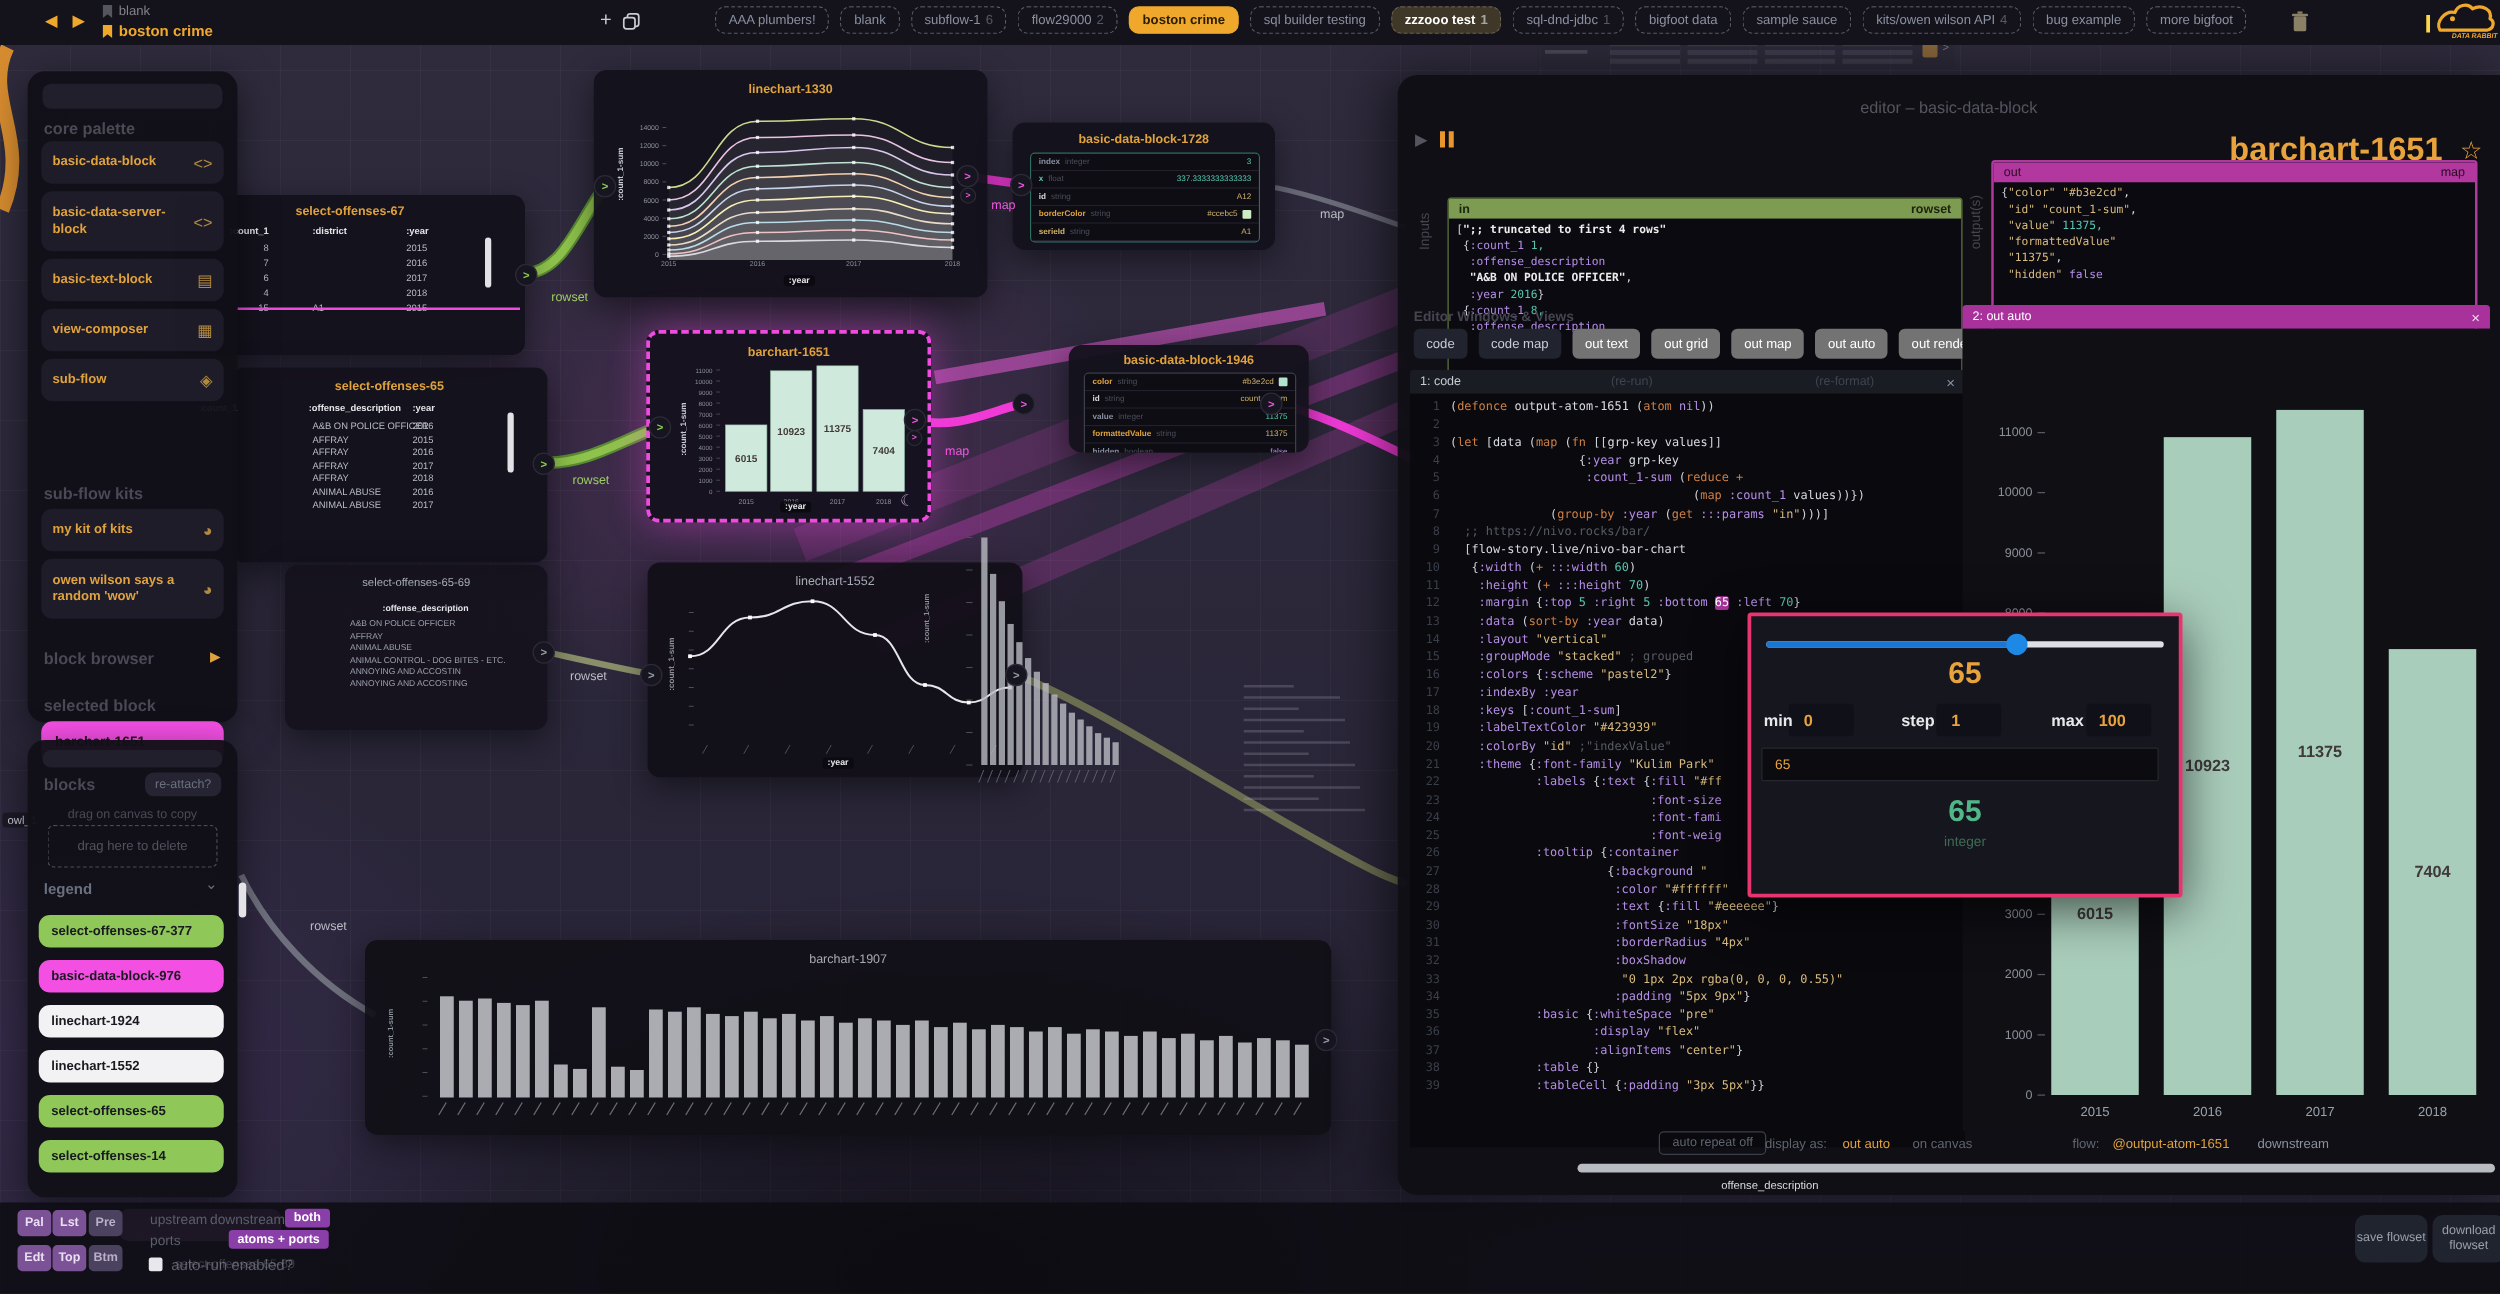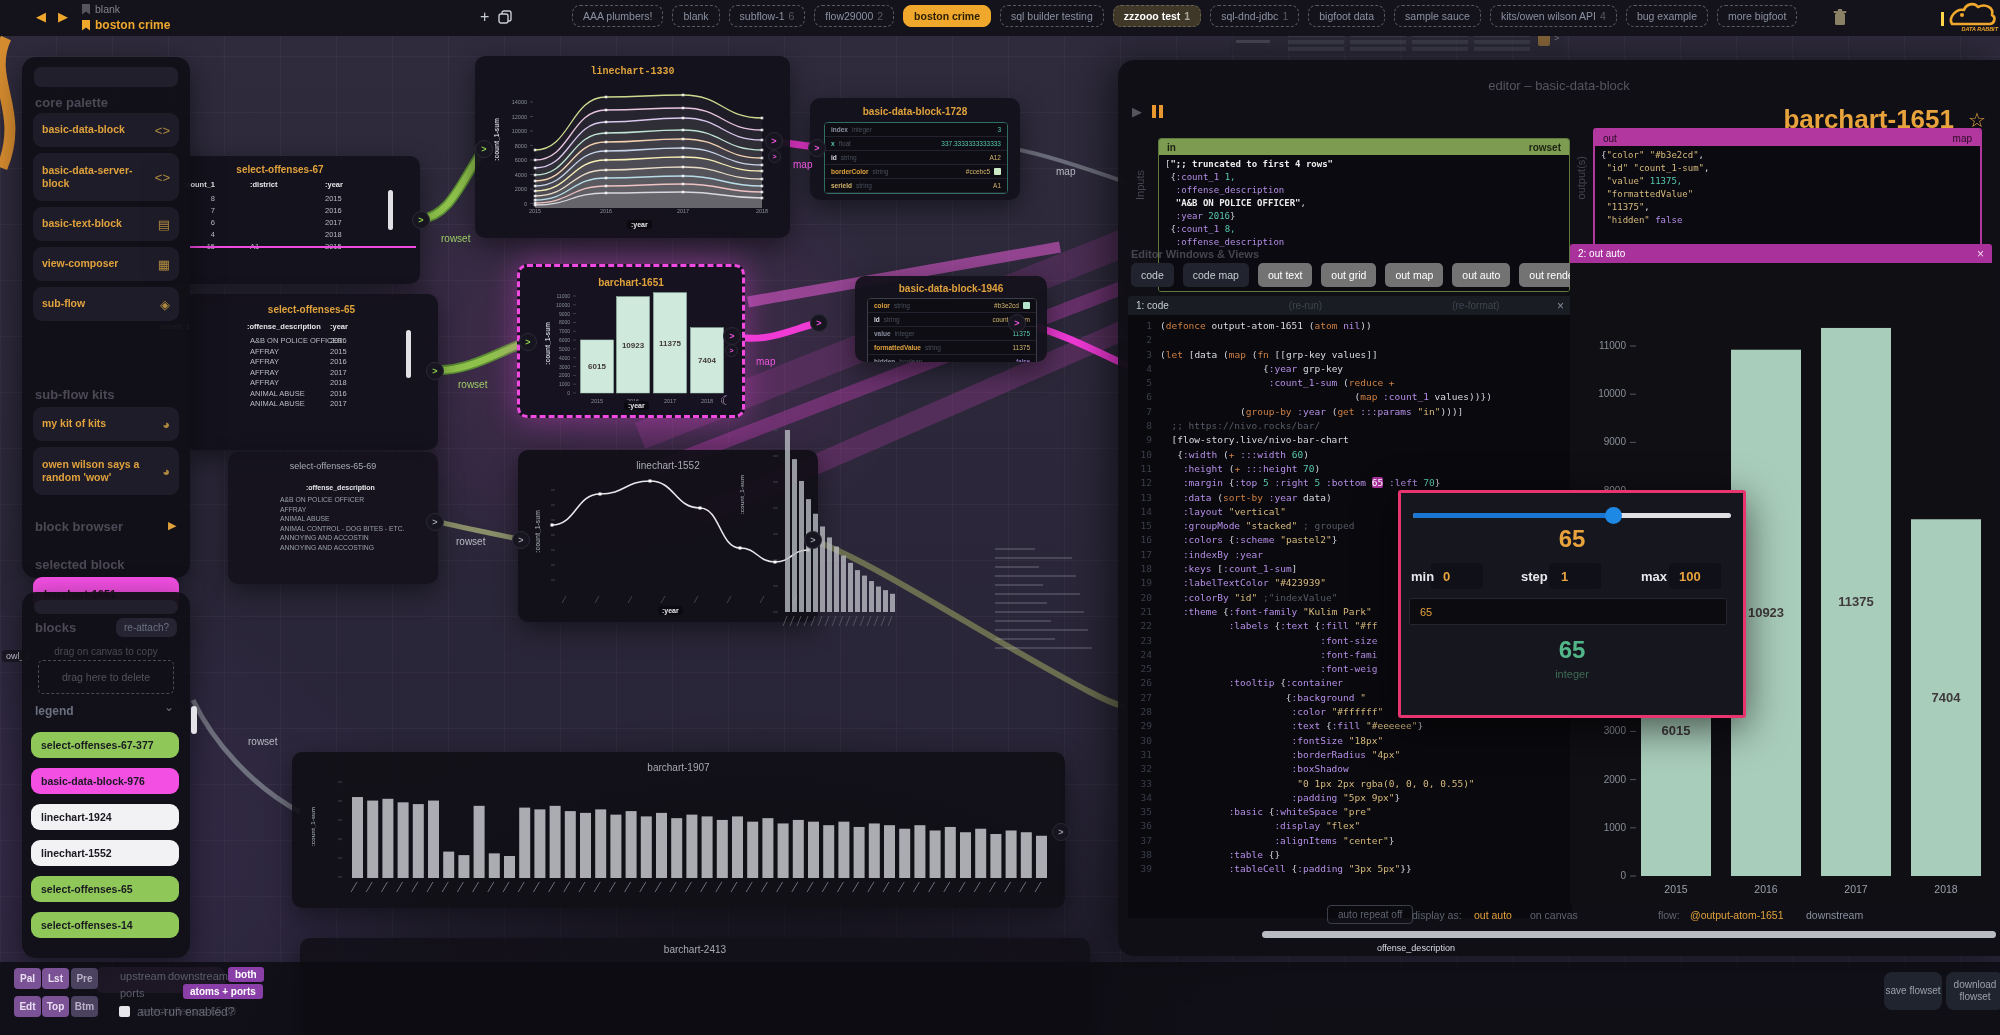--- a/index.html
+++ b/index.html
@@ -63,21 +63,21 @@
   .leg-item{position:absolute;left:9px;width:148px;height:26px;border-radius:9px;display:flex;align-items:center;padding-left:10px;box-sizing:border-box;
      color:#191920;font-size:10.5px;font-weight:bold;}
   
   #editor{position:absolute;left:1118px;top:60px;width:882px;height:896px;background:rgba(15,14,21,0.97);border-radius:16px 0 0 16px;z-index:20;box-shadow:-10px 0 40px rgba(0,0,0,.5);}
   #ed-title{position:absolute;top:18px;width:100%;text-align:center;color:#55555f;font-size:13px;}
   #ed-blockname{position:absolute;right:46px;top:44px;color:#e8a33d;font-size:26px;font-weight:bold;}
   #ed-star{position:absolute;right:14px;top:48px;color:#e8a33d;font-size:20px;}
   .io-panel{position:absolute;border-radius:3px;overflow:hidden;font-family:"DejaVu Sans Mono",monospace;font-size:9px;line-height:13px;}
   .io-hd{height:16px;display:flex;align-items:center;padding:0 8px;font-family:"Liberation Sans",sans-serif;font-size:10px;}
   .io-body{position:relative;background:#0b0a10;height:calc(100% - 16px);padding:3px 6px;white-space:pre;}
-  #in-panel{left:40px;top:78px;width:410px;height:152px;border:1px solid #5e7a3c;}
+  #in-panel{left:40px;top:98px;width:410px;height:152px;border:1px solid #5e7a3c;}
   #in-panel .io-hd{background:#7e9b52;color:#1b2410;font-weight:bold;}
   #out-panel{left:475px;top:68px;width:385px;height:172px;border:2px solid #b238a0;}
   #out-panel .io-hd{background:#b238a0;color:#2a0c24;font-weight:normal;}
   .io-spacer{margin-left:auto;}
   .rot-grey{position:absolute;writing-mode:vertical-rl;transform:rotate(180deg);color:#46454f;font-size:11px;}
   #views-lbl,#layouts-lbl{position:absolute;color:#46454f;font-size:11px;font-weight:bold;}
   #viewbtns{position:absolute;left:13px;top:203px;display:flex;gap:9px;align-items:center;}
   .vbtn{height:24px;display:flex;align-items:center;padding:0 10px;border-radius:5px;background:#21242e;color:#c8ccd4;font-size:10.5px;}
   .vbtn.active{background:#737373;color:#fff;}
   .star{color:#e8a33d;font-size:15px;font-weight:bold;}
@@ -175,21 +175,21 @@
         <div class="tbl-cell" style="left: 185px; top: 74px;">2018</div>
         <div class="tbl-cell" style="left: 35px; top: 86px; width: 40px; text-align: right;">15</div>
         <div class="tbl-cell" style="left: 110px; top: 86px;">A1</div>
         <div class="tbl-cell" style="left: 185px; top: 86px;">2015</div>
       </div>
     <div class="abs" style="left:50px;top:90px;width:226px;height:2px;background:#f04ae0;"></div>
     <div class="scrollbar-v" style="left:248px;top:34px;height:40px;"></div>
   </div>
 
   <div class="blk" id="blk1330" style="left:475px;top:56px;width:315px;height:182px;">
-    <div class="blk-ttl" style="top:10px;font-family:Liberation Mono, monospace;">linechart-1330</div>
+    <div class="blk-ttl" style="top:10px;">linechart-1330</div>
     <div class="vlab" style="left:18px;top:62px;">:count_1-sum</div>
     <svg id="svg1330" width="315" height="182" style="position:absolute;left:0;top:0;">
         <text x="52" y="48" text-anchor="end" class="ytick" fill="#8a8f98" font-size="5.5">14000</text>
         <line x1="55" y1="46" x2="58" y2="46" stroke="#555a64" stroke-width="0.7"></line>
         <text x="52" y="62.5" text-anchor="end" class="ytick" fill="#8a8f98" font-size="5.5">12000</text>
         <line x1="55" y1="60.5" x2="58" y2="60.5" stroke="#555a64" stroke-width="0.7"></line>
         <text x="52" y="77" text-anchor="end" class="ytick" fill="#8a8f98" font-size="5.5">10000</text>
         <line x1="55" y1="75" x2="58" y2="75" stroke="#555a64" stroke-width="0.7"></line>
         <text x="52" y="91.5" text-anchor="end" class="ytick" fill="#8a8f98" font-size="5.5">8000</text>
         <line x1="55" y1="89.5" x2="58" y2="89.5" stroke="#555a64" stroke-width="0.7"></line>
@@ -550,23 +550,20 @@
         <line x1="703.4" y1="130" x2="697.4" y2="140" stroke="#6a6f78" stroke-width="1"></line>
         <rect x="713.6" y="78.47999999999999" width="11" height="47.52" fill="#c6c8cc" opacity="0.85"></rect>
         <line x1="718.6" y1="130" x2="712.6" y2="140" stroke="#6a6f78" stroke-width="1"></line>
         <rect x="728.8" y="80.24" width="11" height="45.760000000000005" fill="#c6c8cc" opacity="0.85"></rect>
         <line x1="733.8" y1="130" x2="727.8" y2="140" stroke="#6a6f78" stroke-width="1"></line>
         <rect x="744" y="83.76" width="11" height="42.239999999999995" fill="#c6c8cc" opacity="0.85"></rect>
         <line x1="749" y1="130" x2="743" y2="140" stroke="#6a6f78" stroke-width="1"></line>
       </svg>
   </div>
 
-  <div class="blk" id="blk2413" style="left:300px;top:938px;width:790px;height:97px;background:rgba(18,16,24,0.9);z-index:6;">
-    <div class="blk-ttl grey" style="top:6px;">barchart-2413</div>
-  </div>
 
   <div class="abs" id="deschist" style="left:735px;top:420px;width:400px;height:245px;z-index:6;">
     <div class="vlab" style="left:4px;top:55px;color:#8a8f98;font-size:6px;">:count_1-sum</div>
     <svg id="svgdesc" width="400" height="245" style="position:absolute;left:0;top:0;">
         <line x1="38" y1="10" x2="43" y2="10" stroke="#4a4f58" stroke-width="0.8"></line>
         <line x1="38" y1="36" x2="43" y2="36" stroke="#4a4f58" stroke-width="0.8"></line>
         <line x1="38" y1="62" x2="43" y2="62" stroke="#4a4f58" stroke-width="0.8"></line>
         <line x1="38" y1="88" x2="43" y2="88" stroke="#4a4f58" stroke-width="0.8"></line>
         <line x1="38" y1="114" x2="43" y2="114" stroke="#4a4f58" stroke-width="0.8"></line>
         <line x1="38" y1="140" x2="43" y2="140" stroke="#4a4f58" stroke-width="0.8"></line>

